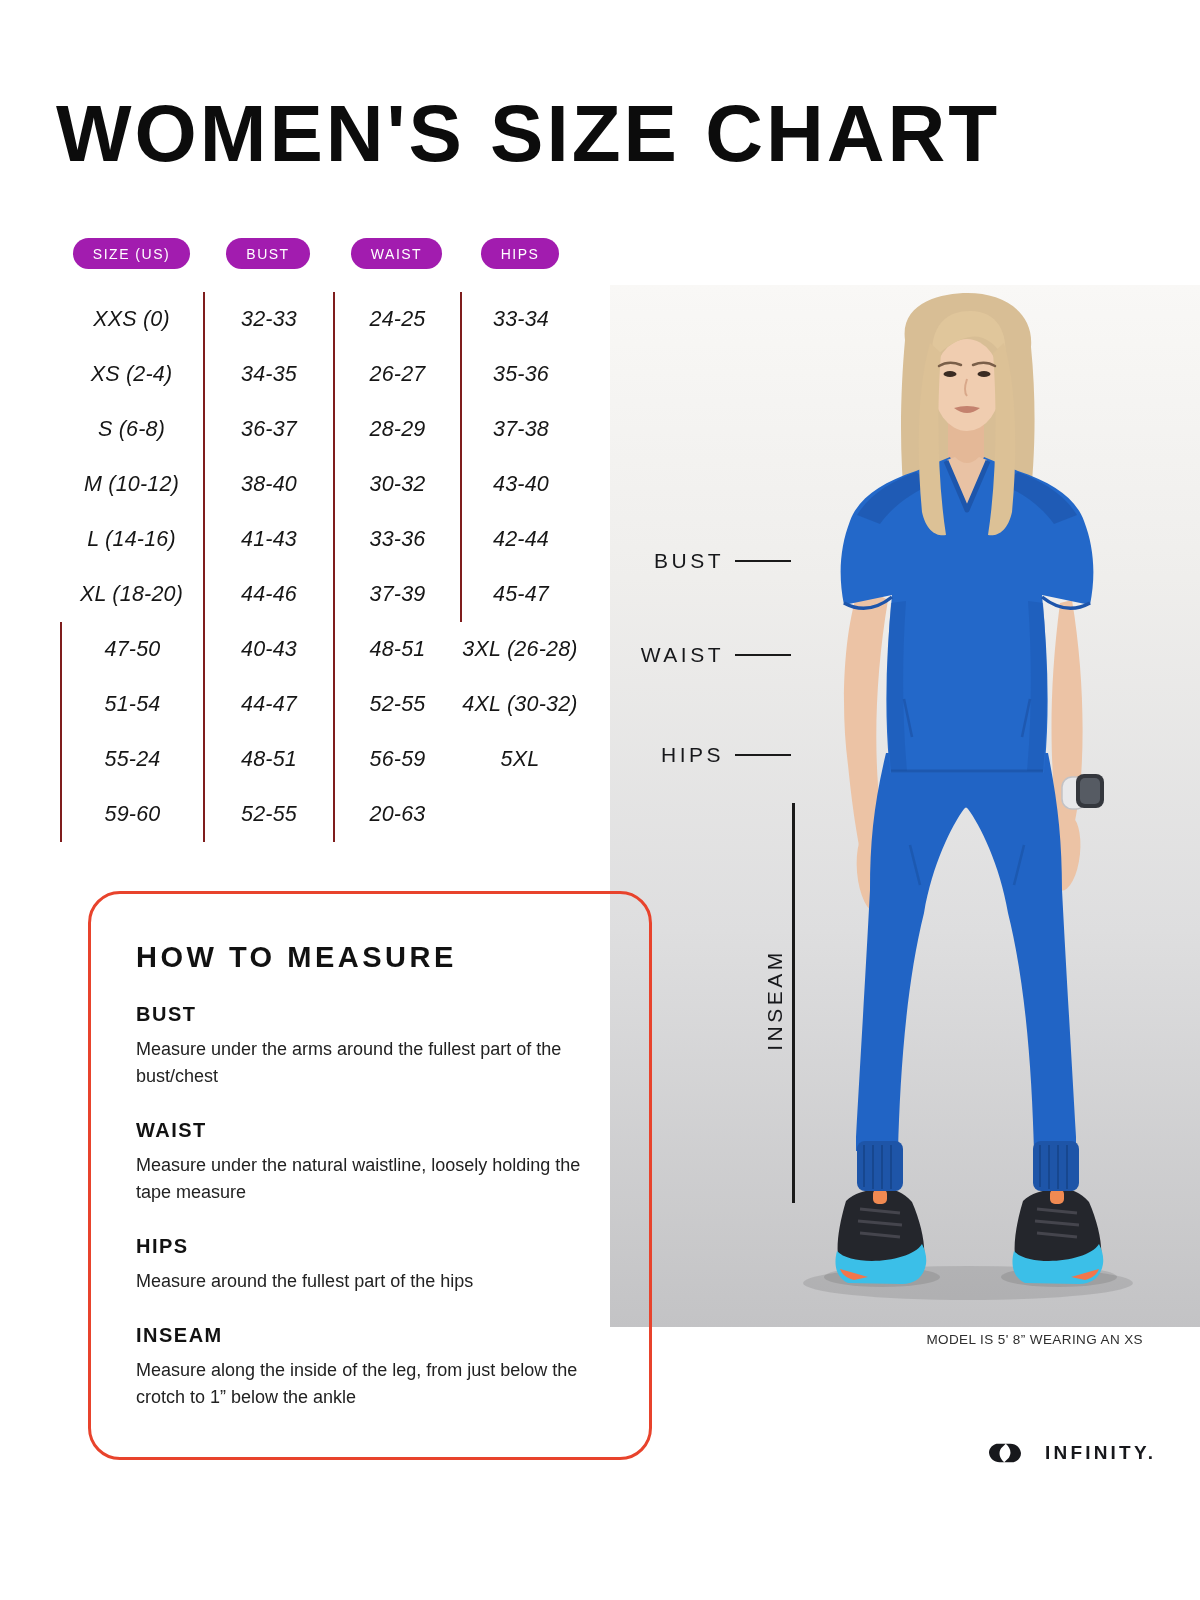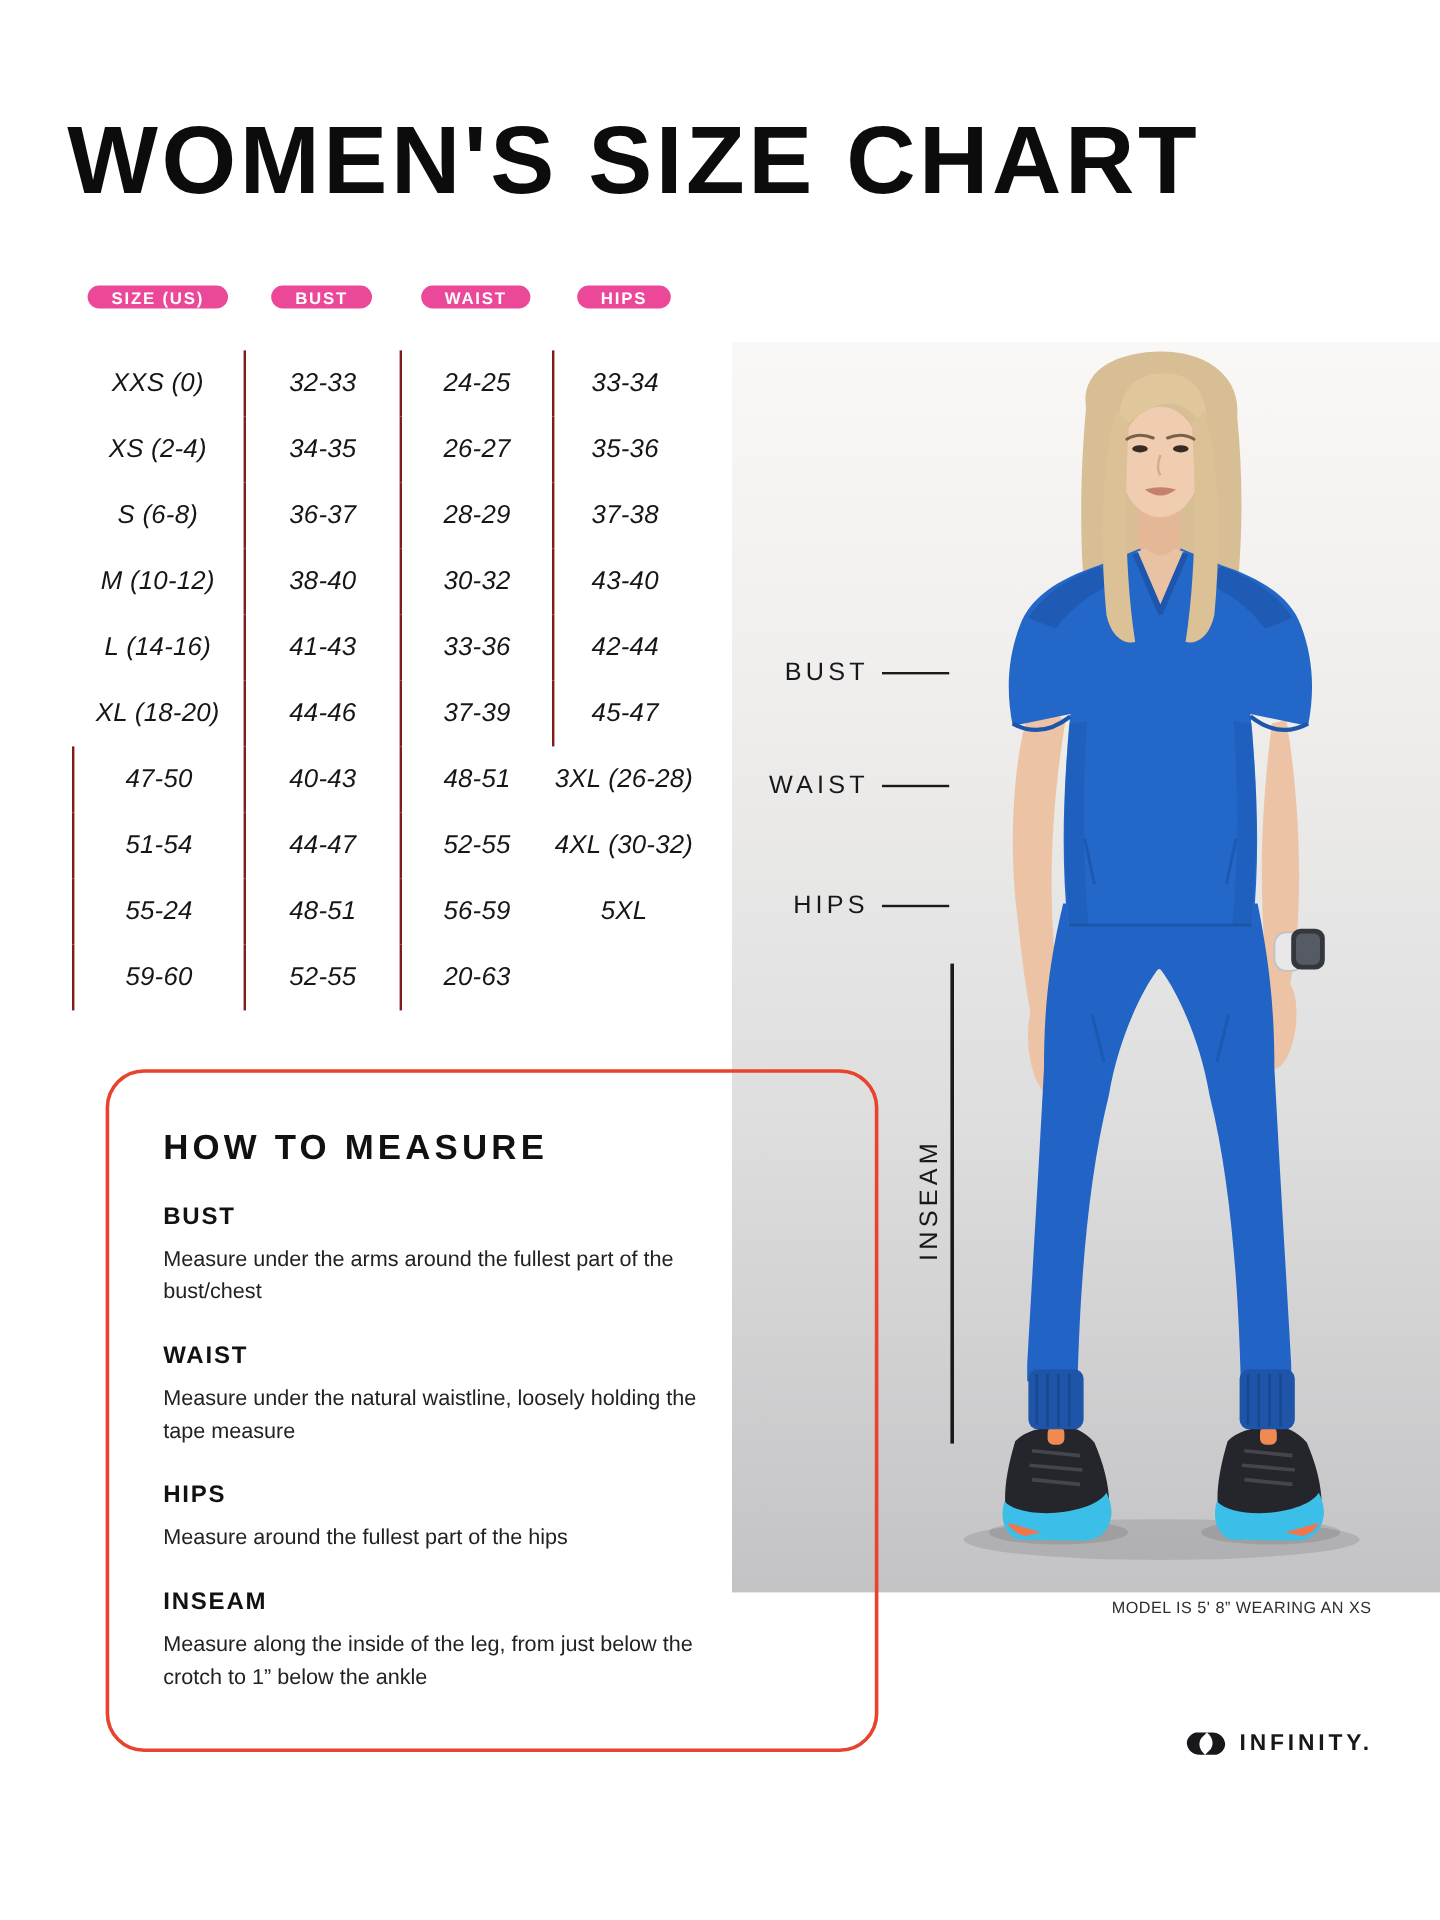--- a/index.html
+++ b/index.html
@@ -15,37 +15,37 @@
     color:#0c0c0c;
   }
   
   .thead {
     position:absolute; left:60px; top:238px; width:520px;
     display:grid; grid-template-columns:143px 130px 127px 120px;
   }
   .thead .hcell { display:flex; justify-content:center; }
   .pill {
     display:inline-flex; align-items:center; justify-content:center;
-    height:19px; padding:0 20px; border-radius:16px;
-    background:#ec4899; color:#fff; font-size:14px; font-weight:700;
+    height:31px; padding:0 20px; border-radius:16px;
+    background:#a21caf; color:#fff; font-size:14px; font-weight:400;
     letter-spacing:1.5px; white-space:nowrap;
   }
   .tbody {
     position:absolute; left:60px; top:292px; width:520px;
     display:grid; grid-template-columns:143px 130px 127px 120px;
     grid-auto-rows:55px;
   }
   .tcell {
     display:flex; align-items:center; justify-content:center;
     font-size:21.5px; color:#161616; letter-spacing:0.2px;font-style:italic;
   }
   .tcell.vline { border-left:2px solid #7f1d1d; }
   
   .htm-box {
-    position:absolute; left:88px; top:891px; width:644px; height:569px;
+    position:absolute; left:88px; top:891px; width:564px; height:569px;
     border:3.5px solid #E8432C; border-radius:32px;
     padding:46px 38px 16px 45px; background:transparent; z-index:5;
   }
   .htm-heading {
     font-size:29px; font-weight:700; letter-spacing:3.5px; color:#111;
     line-height:34px; margin-bottom:28px;
   }
   .m-item h3 {
     font-size:20px; font-weight:700; letter-spacing:1.5px; color:#121212;
     line-height:24px; margin-bottom:10px;
@@ -82,21 +82,21 @@
     transform:rotate(-90deg);
     font-size:21px; letter-spacing:3.5px; color:#17181b; z-index:3;
   }
   .caption {
     position:absolute; right:57px; top:1332px;
     font-size:13.5px; letter-spacing:0.4px; color:#2e2e2e;
   }
   
   .brand {
     position:absolute; left:988px; top:1441px;
-    display:flex; align-items:center; gap:11px;
+    display:flex; align-items:center; gap:23px;
   }
   .brand .wordmark {
     font-size:19px; font-weight:700; letter-spacing:3.2px; color:#17181c;
   }
 </style>
 </head>
 <body>
 
 <div class="page">
 

